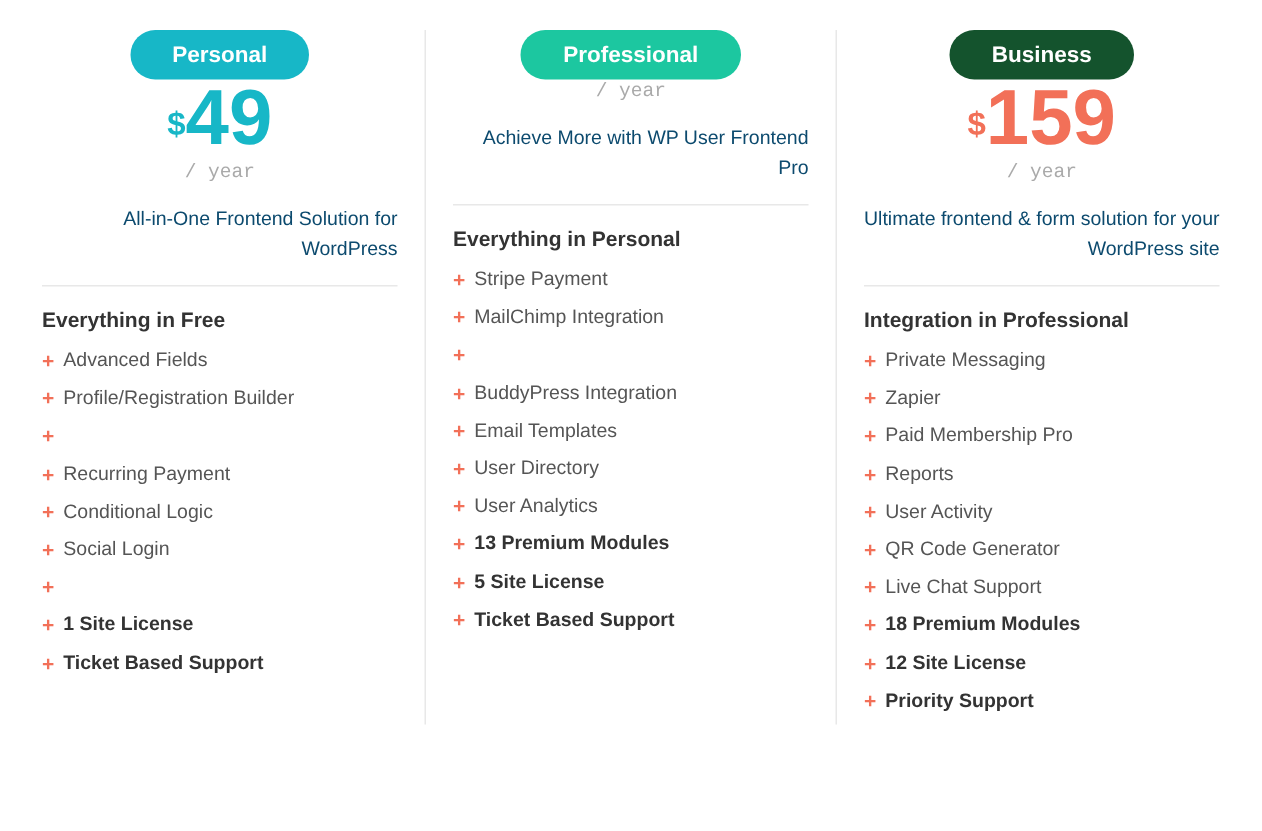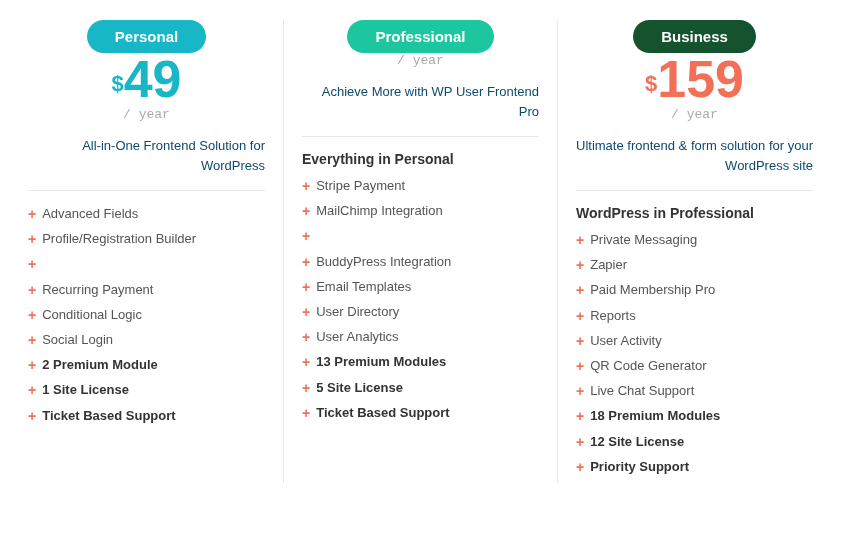--- a/index.html
+++ b/index.html
@@ -126,20 +126,21 @@
 <body>
 
 <div class="pricing-wrapper">
 <div class="plan-col">
       <div class="plan-badge badge-personal">Personal</div>
       <div class="plan-price personal-price"><span class="price-dollar">$</span><span class="price-amount">49</span></div>
       <div class="price-period">/ year</div>
       <div class="plan-desc">All-in-One Frontend Solution for WordPress</div>
       <hr class="divider">
       <div class="features-section">
+        <div class="everything-label">Everything in Free</div>
         <ul class="feature-list">
           <li>
             <span class="plus">+</span>
             <span>Advanced Fields</span>
           </li>
           <li>
             <span class="plus">+</span>
             <span>Profile/Registration Builder</span>
           </li>
           <li>
@@ -152,21 +153,20 @@
           <li>
             <span class="plus">+</span>
             <span>Conditional Logic</span>
           </li>
           <li>
             <span class="plus">+</span>
             <span>Social Login</span>
           </li>
           <li class="bold-item">
             <span class="plus">+</span>
-            <span>2 Premium Module</span>
           </li>
           <li class="bold-item">
             <span class="plus">+</span>
             <span>1 Site License</span>
           </li>
           <li class="bold-item">
             <span class="plus">+</span>
             <span>Ticket Based Support</span>
           </li>
         </ul>
@@ -222,21 +222,21 @@
         </ul>
       </div>
     </div>
     <div class="plan-col">
       <div class="plan-badge badge-business">Business</div>
       <div class="plan-price business-price"><span class="price-dollar">$</span><span class="price-amount">159</span></div>
       <div class="price-period">/ year</div>
       <div class="plan-desc">Ultimate frontend &amp; form solution for your WordPress site</div>
       <hr class="divider">
       <div class="features-section">
-        <div class="everything-label">WordPress in Professional</div>
+        <div class="everything-label">Integration in Professional</div>
         <ul class="feature-list">
           <li>
             <span class="plus">+</span>
             <span>Private Messaging</span>
           </li>
           <li>
             <span class="plus">+</span>
             <span>Zapier</span>
           </li>
           <li>

